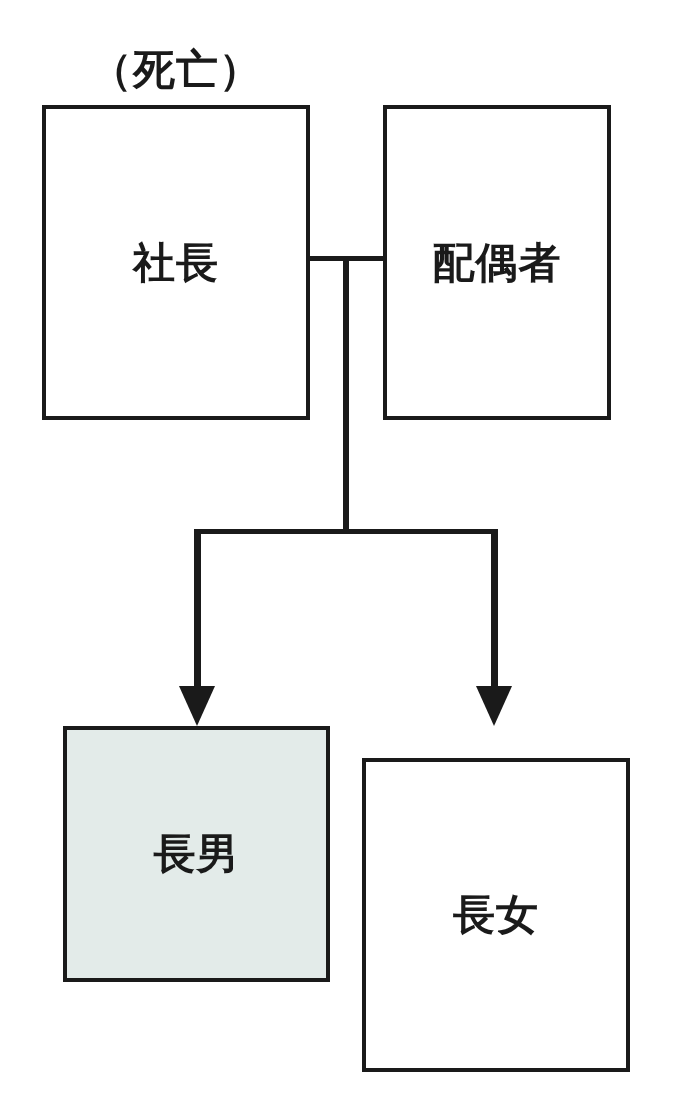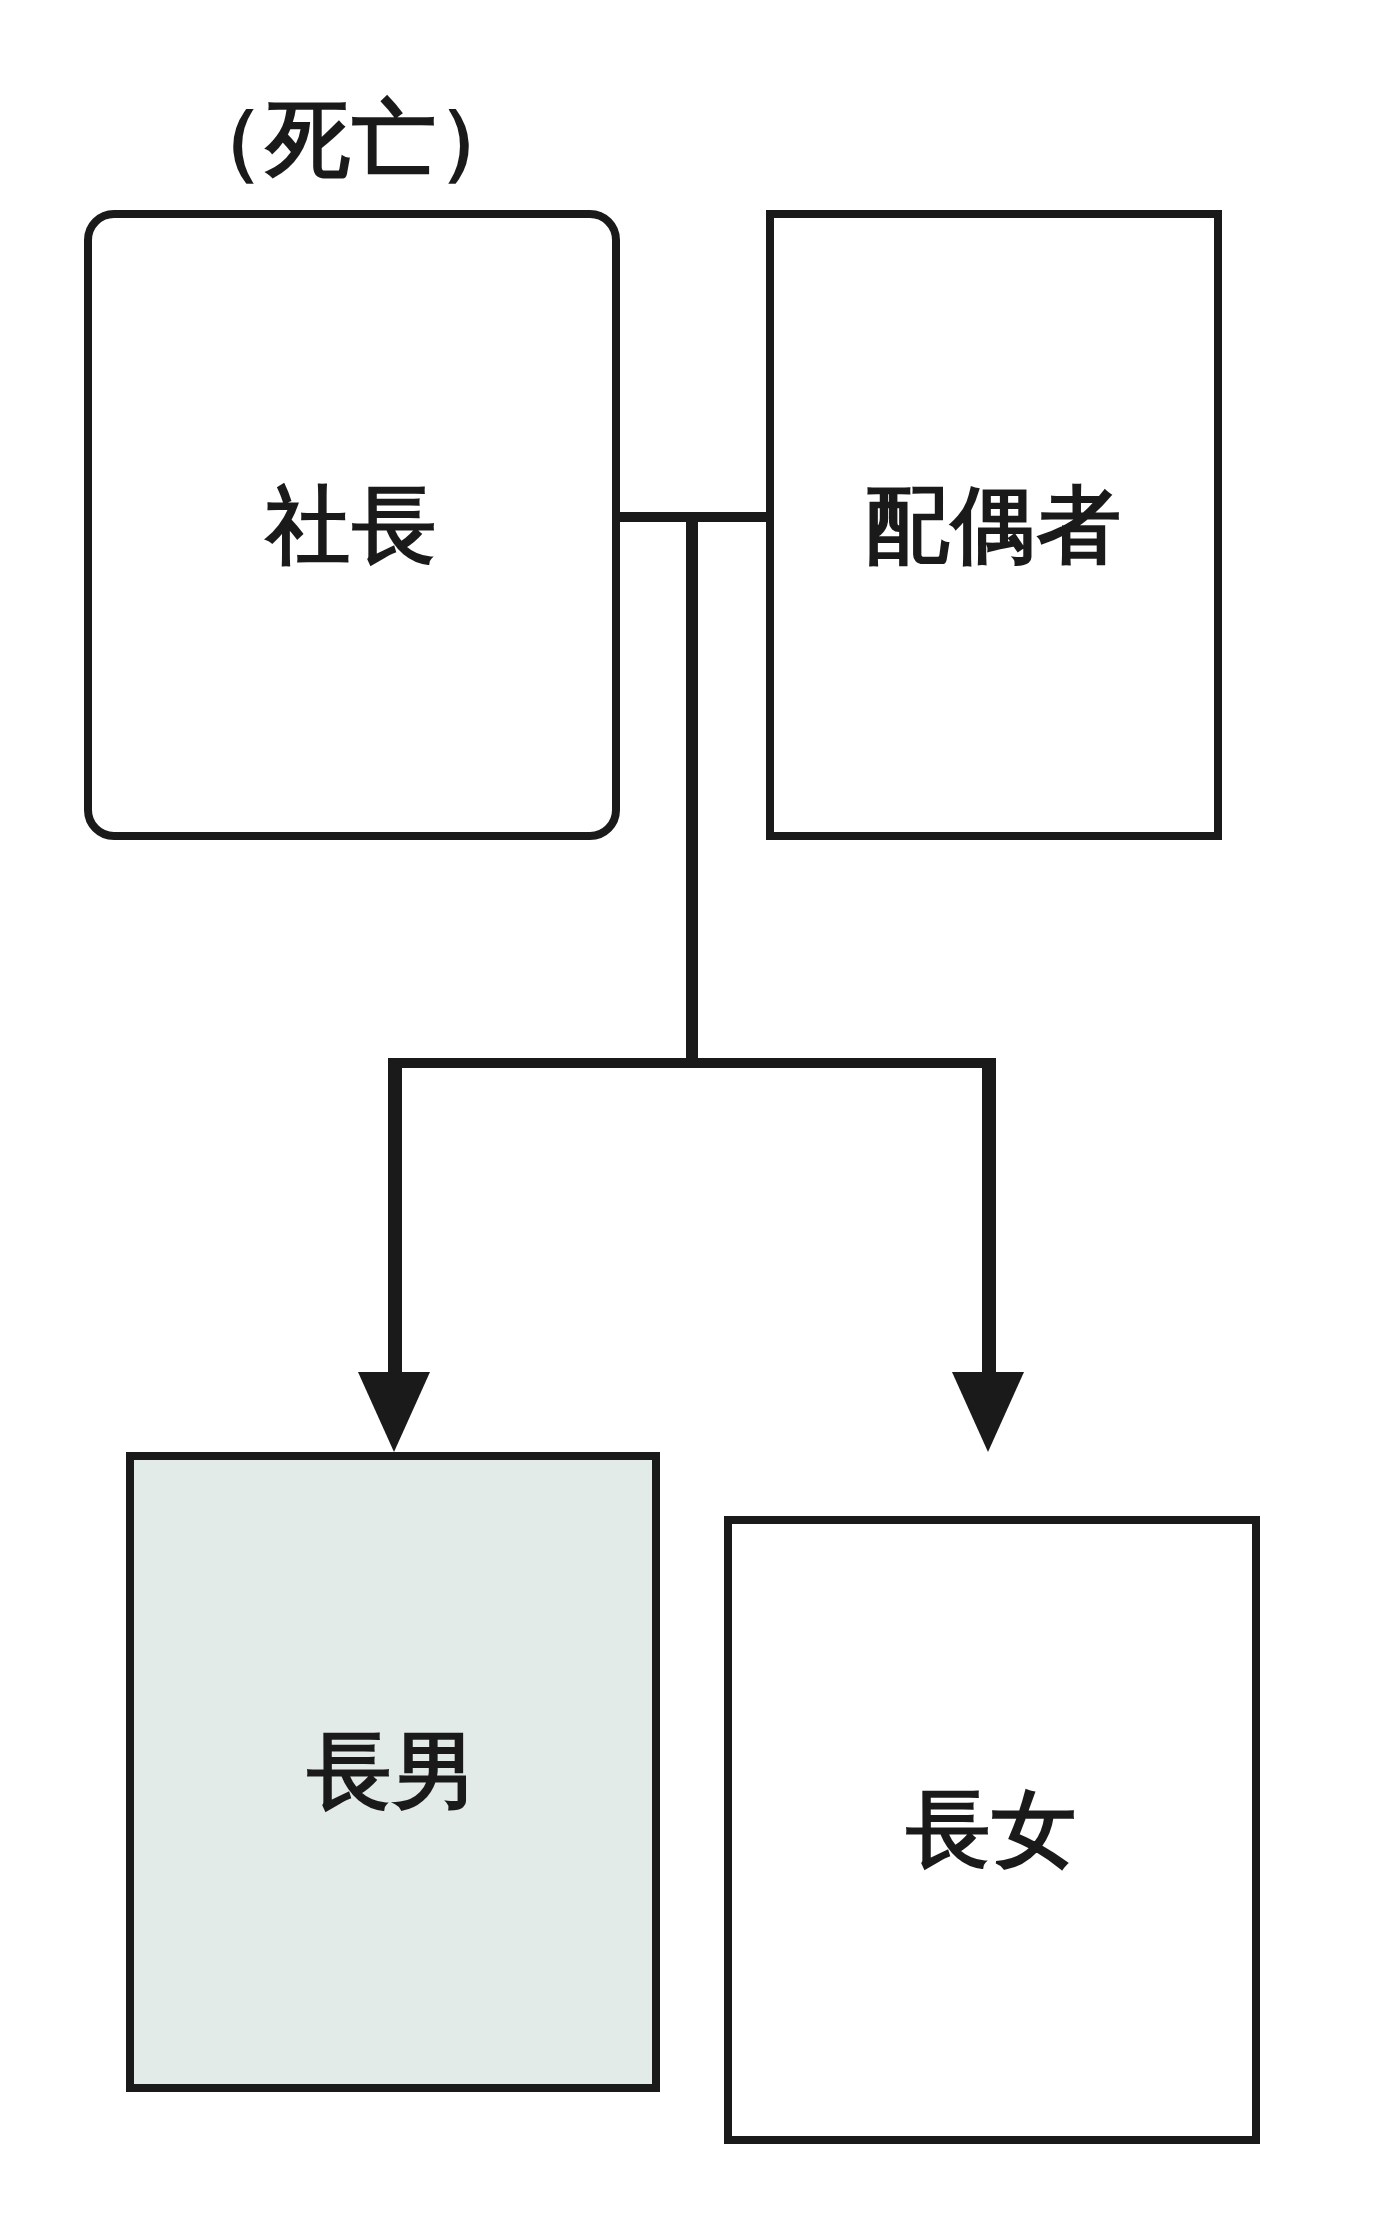--- a/index.html
+++ b/index.html
@@ -38,23 +38,23 @@
     flex-direction:column;
     align-items:center;
     justify-content:center;
     font-size:42px;
     font-weight:bold;
     letter-spacing:1px;
     line-height:52px;
     text-align:center;
     white-space:nowrap;
   }
-  .box-president{left:42px;top:105px;width:268px;height:315px;border-radius:15px;}
+  .box-president{left:42px;top:105px;width:268px;height:315px;}
   .box-spouse{left:383px;top:105px;width:228px;height:315px;}
-  .box-son{left:63px;top:726px;width:267px;height:320px;background:var(--successor-fill);}
+  .box-son{left:63px;top:726px;width:267px;height:256px;background:var(--successor-fill);}
   .box-daughter{left:362px;top:726px;width:268px;height:314px;margin-top:32px;}
   .line{
     position:absolute;
     background:var(--line);
   }
   .marriage-h{left:308px;top:256px;width:77px;height:5px;}
   .trunk-v{left:343px;top:258px;width:6px;height:276px;}
   .branch-h{left:194px;top:529px;width:304px;height:5px;}
   .drop-left{left:194px;top:529px;width:7px;height:160px;}
   .drop-right{left:491px;top:529px;width:7px;height:160px;}

